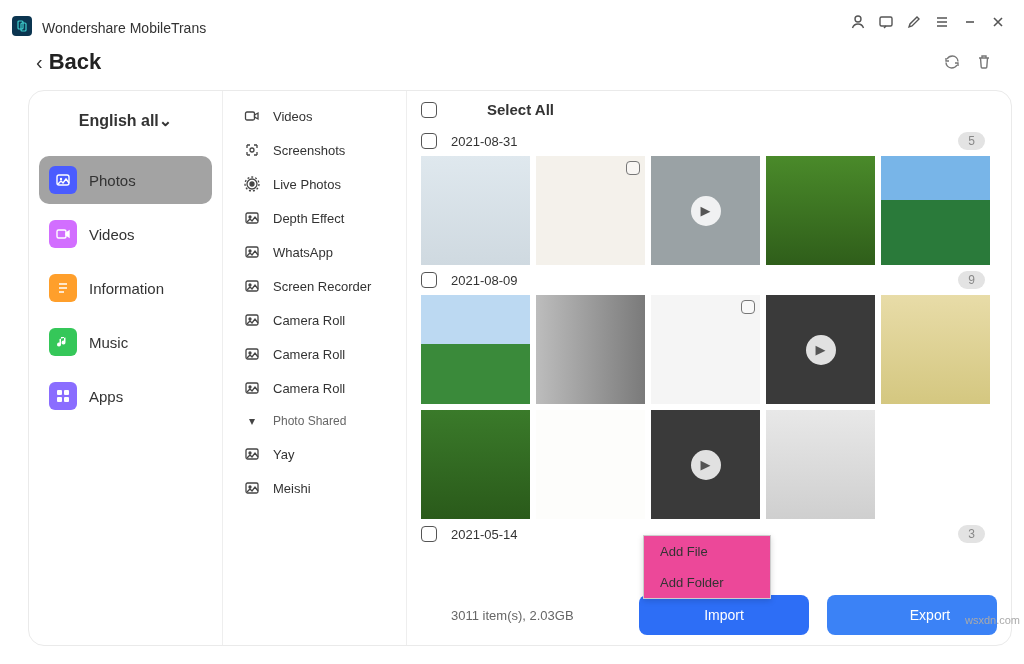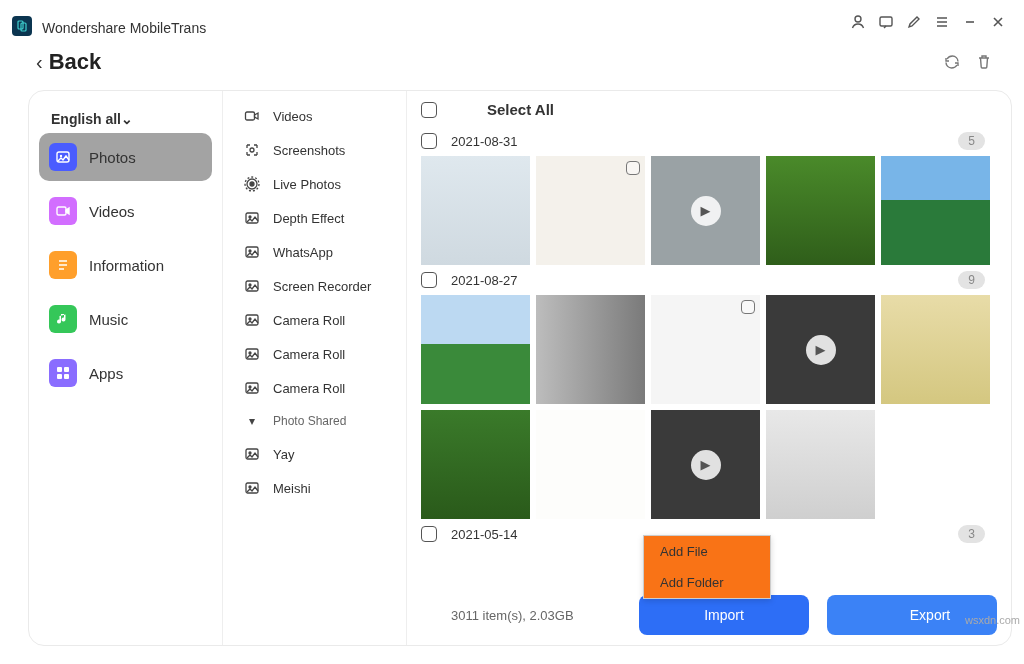--- a/index.html
+++ b/index.html
@@ -11,21 +11,21 @@
 .titlebar .spacer { flex: 1; }
 .titlebar .ticon { width: 28px; height: 28px; display:flex; align-items:center; justify-content:center; color:#555; cursor:pointer; }
 .header2 { display:flex; align-items:center; padding: 10px 24px 4px 36px; }
 .back { display:flex; align-items:center; cursor:pointer; }
 .back .chev { font-size:20px; color:#333; margin-right:6px; }
 .back .lbl { font-size:22px; font-weight:600; color:#222; }
 .header2 .spacer { flex:1; }
 .hicon { width:32px; height:32px; display:flex; align-items:center; justify-content:center; color:#777; cursor:pointer; }
 .panel { margin: 8px 12px 0 28px; border:1px solid #eaeaea; border-radius:16px; height: 556px; display:flex; overflow:hidden; background:#fff; }
 .col1 { width:194px; border-right:1px solid #eee; padding: 14px 10px; }
-.langsel { display:flex; align-items:center; justify-content:flex-start; padding:6px 12px; font-size:14px; font-weight:600; cursor:pointer; margin-bottom:0; }
+.langsel { display:flex; align-items:center; justify-content:center; padding:6px 12px; font-size:16px; font-weight:600; cursor:pointer; margin-bottom:20px; }
 .cat { display:flex; align-items:center; padding:10px 10px; border-radius:10px; cursor:pointer; margin-bottom:6px; font-size:15px; }
 .cat.active { background:#a3a3a3; }
 .cat .cicon { width:28px; height:28px; border-radius:6px; display:flex; align-items:center; justify-content:center; margin-right:12px; color:#fff; font-size:14px; }
 .cicon.photos{background:#4a5cff;} .cicon.videos{background:#d26eff;} .cicon.info{background:#ff9f2b;} .cicon.music{background:#35c759;} .cicon.apps{background:#8a6dff;}
 .col2 { width:184px; border-right:1px solid #eee; padding:8px 0; overflow:hidden; }
 .src { display:flex; align-items:center; padding:9px 18px; cursor:pointer; color:#333; font-size:13px; white-space:nowrap; }
 .src .sicon { width:22px; display:flex; justify-content:center; margin-right:10px; color:#444; }
 .src.group { font-size:12px; color:#666; }
 .col3 { flex:1; position:relative; display:flex; flex-direction:column; }
 .topsel { padding:10px 14px 0 14px; }
@@ -37,21 +37,21 @@
 .badge { margin-left:auto; margin-right:26px; background:#e3e3e3; color:#888; border-radius:10px; padding:2px 10px; font-size:12px; }
 .grid { display:flex; gap:6px; padding:0 14px; margin-bottom:6px; flex-wrap:wrap; }
 .thumb { width:109px; height:109px; background:#ccc; position:relative; overflow:hidden; }
 .thumb .play { position:absolute; top:50%; left:50%; transform:translate(-50%,-50%); width:30px; height:30px; border-radius:50%; background:rgba(255,255,255,0.85); display:flex; align-items:center; justify-content:center; color:#555; }
 .thumb .tcb { position:absolute; top:5px; right:5px; width:14px; height:14px; border:1.5px solid #777; border-radius:4px; background:rgba(255,255,255,0.4); }
 .footer { position:absolute; bottom:10px; left:14px; right:14px; display:flex; align-items:center; }
 .summary { color:#666; font-size:13px; margin-left:30px; }
 .btn { width:170px; height:40px; border-radius:8px; display:flex; align-items:center; justify-content:center; color:#fff; font-size:14px; cursor:pointer; }
 .btn.import{ background:#2d6ef6; margin-left:auto; margin-right:18px; }
 .btn.export{ background:#3b82f6;padding-left:36px; }
-.ctxmenu { position:absolute; bottom:46px; left:236px; width:128px; background:#f97316; border:1px solid #ccc; box-shadow:0 2px 6px rgba(0,0,0,0.15); z-index:5; }
+.ctxmenu { position:absolute; bottom:46px; left:236px; width:128px; background:#ec4899; border:1px solid #ccc; box-shadow:0 2px 6px rgba(0,0,0,0.15); z-index:5; }
 .ctxitem { padding:8px 16px; font-size:13px; cursor:pointer; }
 .watermark { position:absolute; right:4px; bottom:38px; font-size:11px; color:#aaa; }
 svg { display:block; }
 
 .ph-man{background:linear-gradient(#dfe8ee,#cfd9e0);} 
 .ph-flower{background:#f4f1eb;} 
 .ph-video1{background:#9aa2a5;} 
 .ph-green{background:linear-gradient(#4a8a2a,#2f5e1a);} 
 .ph-island{background:linear-gradient(#78b5e8 40%,#2a7a3a 40%);} 
 .ph-palm{background:linear-gradient(#bcd9f2 45%,#3a8a3a 45%);} 
@@ -321,21 +321,21 @@
             <div class="tcb"></div>
           </div>
           <div class="thumb ph-video1">
             <div class="play">▶</div>
           </div>
           <div class="thumb ph-green"></div>
           <div class="thumb ph-island"></div>
         </div>
         <div class="daterow">
           <div class="cb"></div>
-          <div class="datelbl">2021-08-27</div>
+          <div class="datelbl">2021-08-09</div>
           <div class="badge">9</div>
         </div>
         <div class="grid">
           <div class="thumb ph-palm"></div>
           <div class="thumb ph-blur"></div>
           <div class="thumb ph-totoro">
             <div class="tcb"></div>
           </div>
           <div class="thumb ph-dark">
             <div class="play">▶</div>

